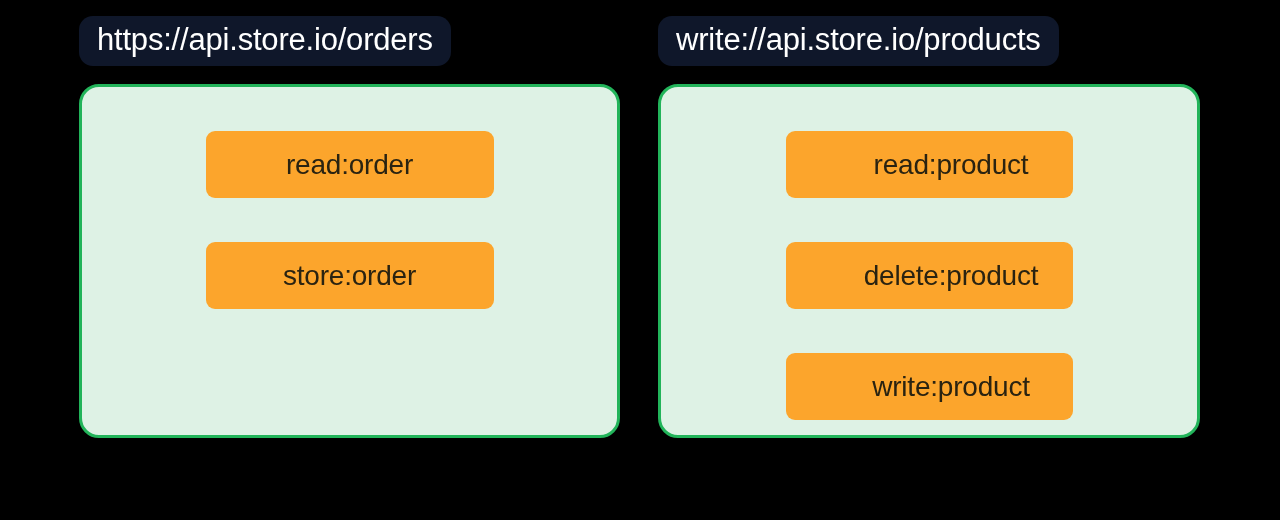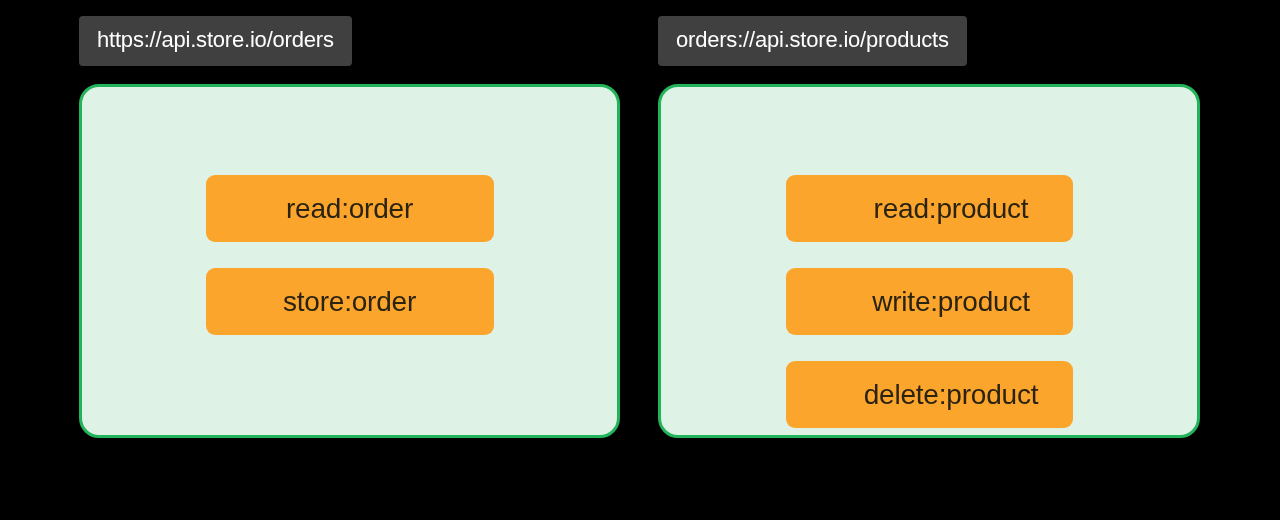--- a/index.html
+++ b/index.html
@@ -22,25 +22,25 @@
   }
   .api-group {
     position: absolute;
     top: 16px;
   }
   .api-group.left  { left: 79px;  width: 545px; }
   .api-group.right { left: 658px; width: 545px; }
 
   .api-header {
     display: inline-block;
-    background: #404040;
+    background: #0f172a;
     color: #ffffff;
-    border-radius: 4px;
+    border-radius: 14px;
     padding: 7px 18px 9px 18px;
-    font-size: 22px;
+    font-size: 31px;
     line-height: 34px;
     letter-spacing: -0.2px;
     white-space: nowrap;
   }
 
   .api-panel {
     margin-top: 18px;
     background: #def2e5;
     border: 3px solid #22b45a;
     border-radius: 20px;
@@ -48,22 +48,21 @@
     height: 354px;
     padding-top: 44px;
   }
   .api-group.left  .api-panel { width: 541px; }
   .api-group.right .api-panel { width: 542px; }
 
   .scope-list {
     display: flex;
     flex-direction: column;
     align-items: center;
-    gap: 26px;
-    margin-top: 44px;
+    gap: 44px;
   }
   .scope-chip {
     background: #fca52c;
     color: #2a2311;
     border-radius: 9px;
     height: 67px;
     display: flex;
     align-items: center;
     justify-content: center;
     font-size: 28px;
@@ -83,23 +82,23 @@
     <div class="api-header">https://api.store.io/orders</div>
     <div class="api-panel">
       <div class="scope-list">
         <div class="scope-chip">read:order</div>
         <div class="scope-chip">store:order</div>
       </div>
     </div>
   </div>
 
   <div class="api-group right">
-    <div class="api-header">orders://api.store.io/products</div>
+    <div class="api-header">write://api.store.io/products</div>
     <div class="api-panel">
       <div class="scope-list">
         <div class="scope-chip">read:product</div>
+        <div class="scope-chip">delete:product</div>
         <div class="scope-chip">write:product</div>
-        <div class="scope-chip">delete:product</div>
       </div>
     </div>
   </div>
 
 </div>
 
 </body></html>

